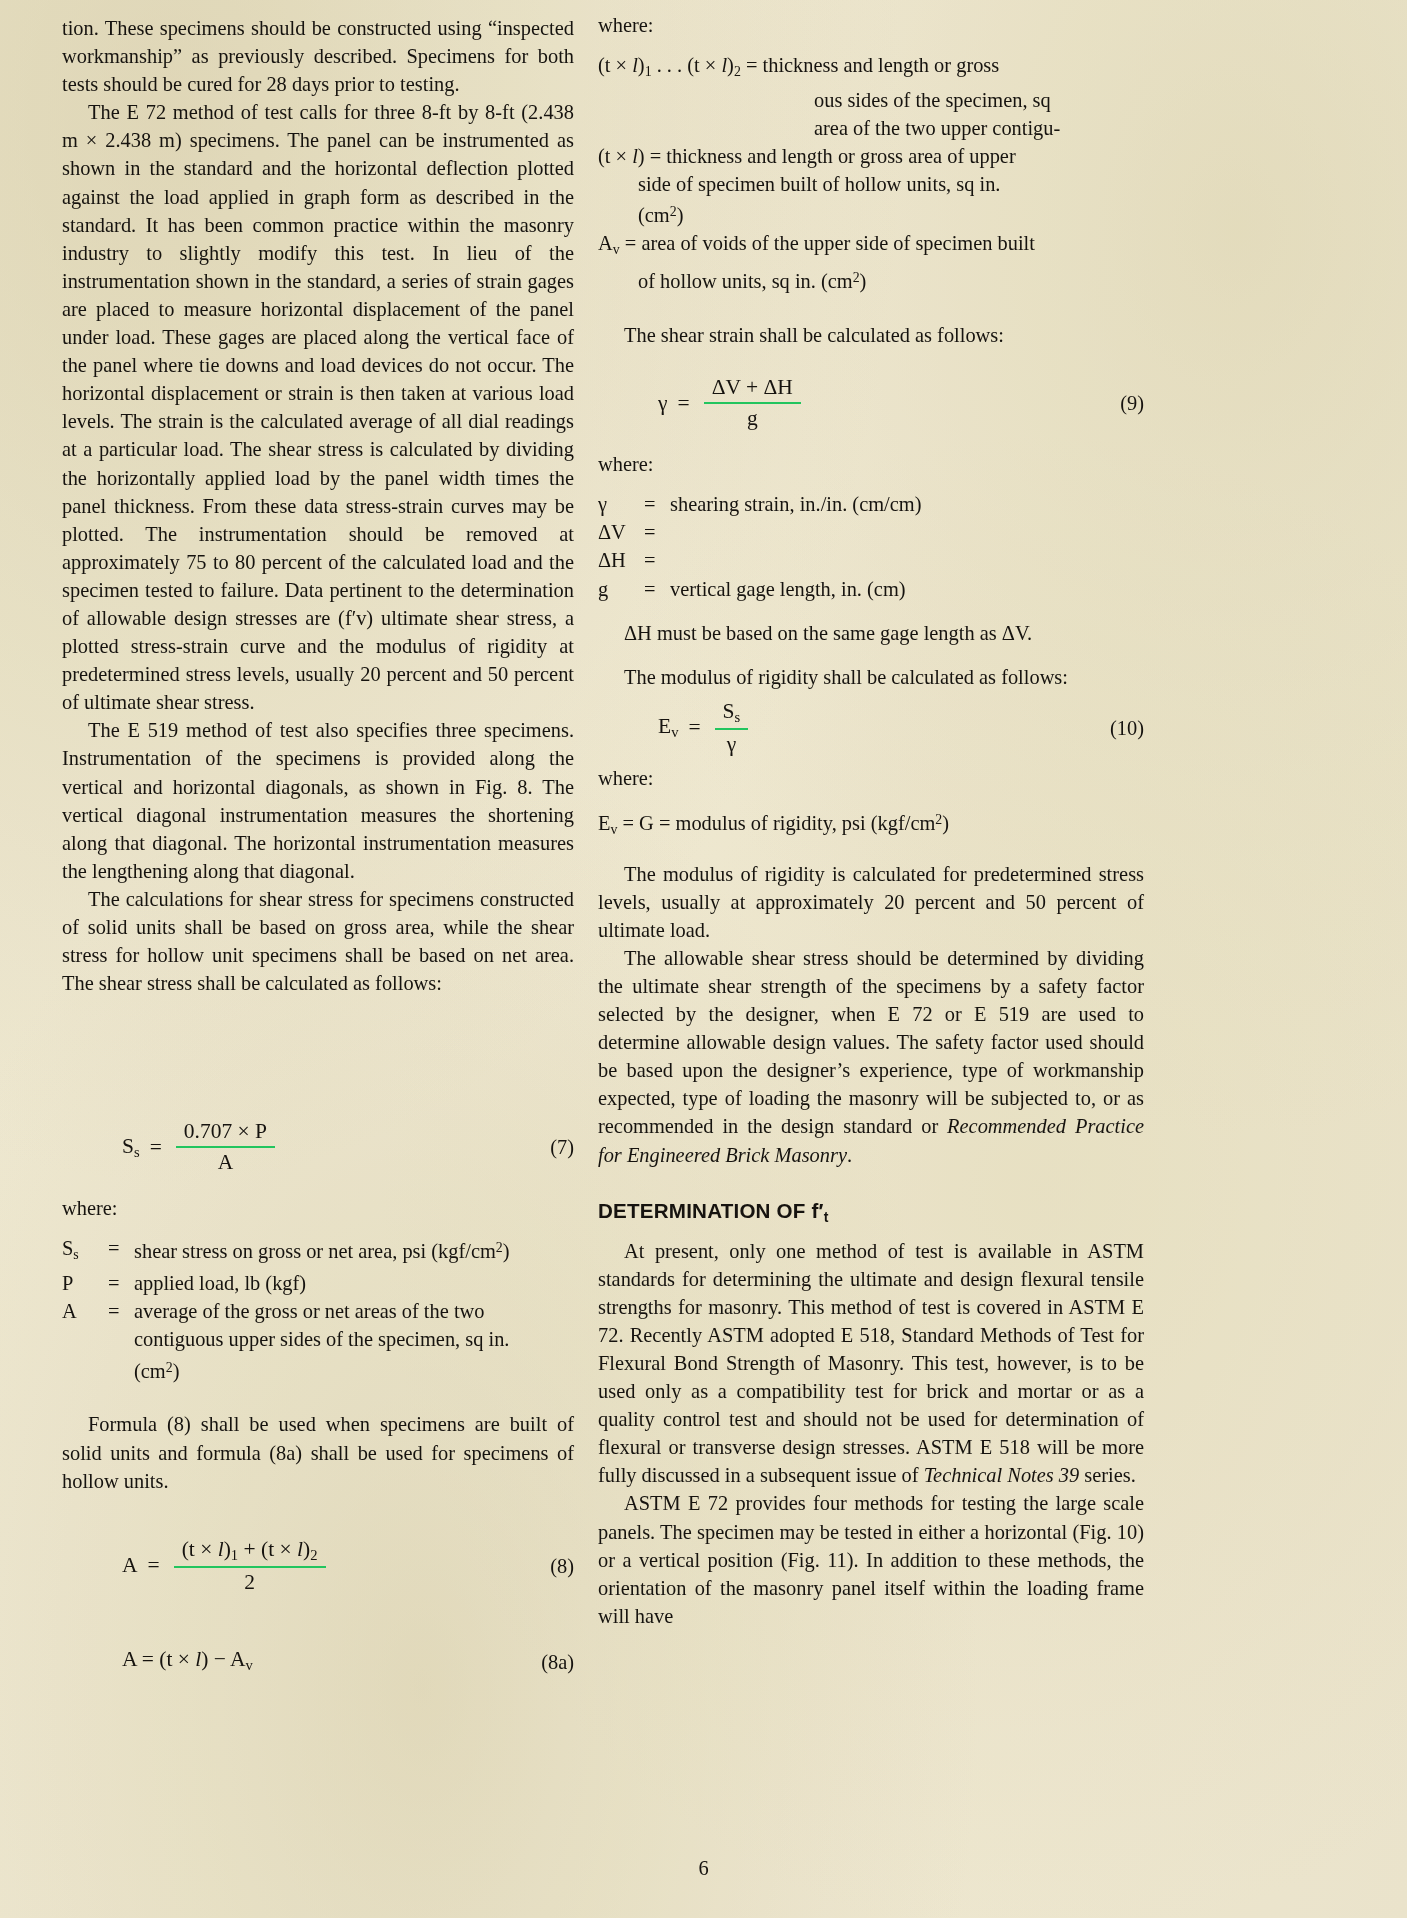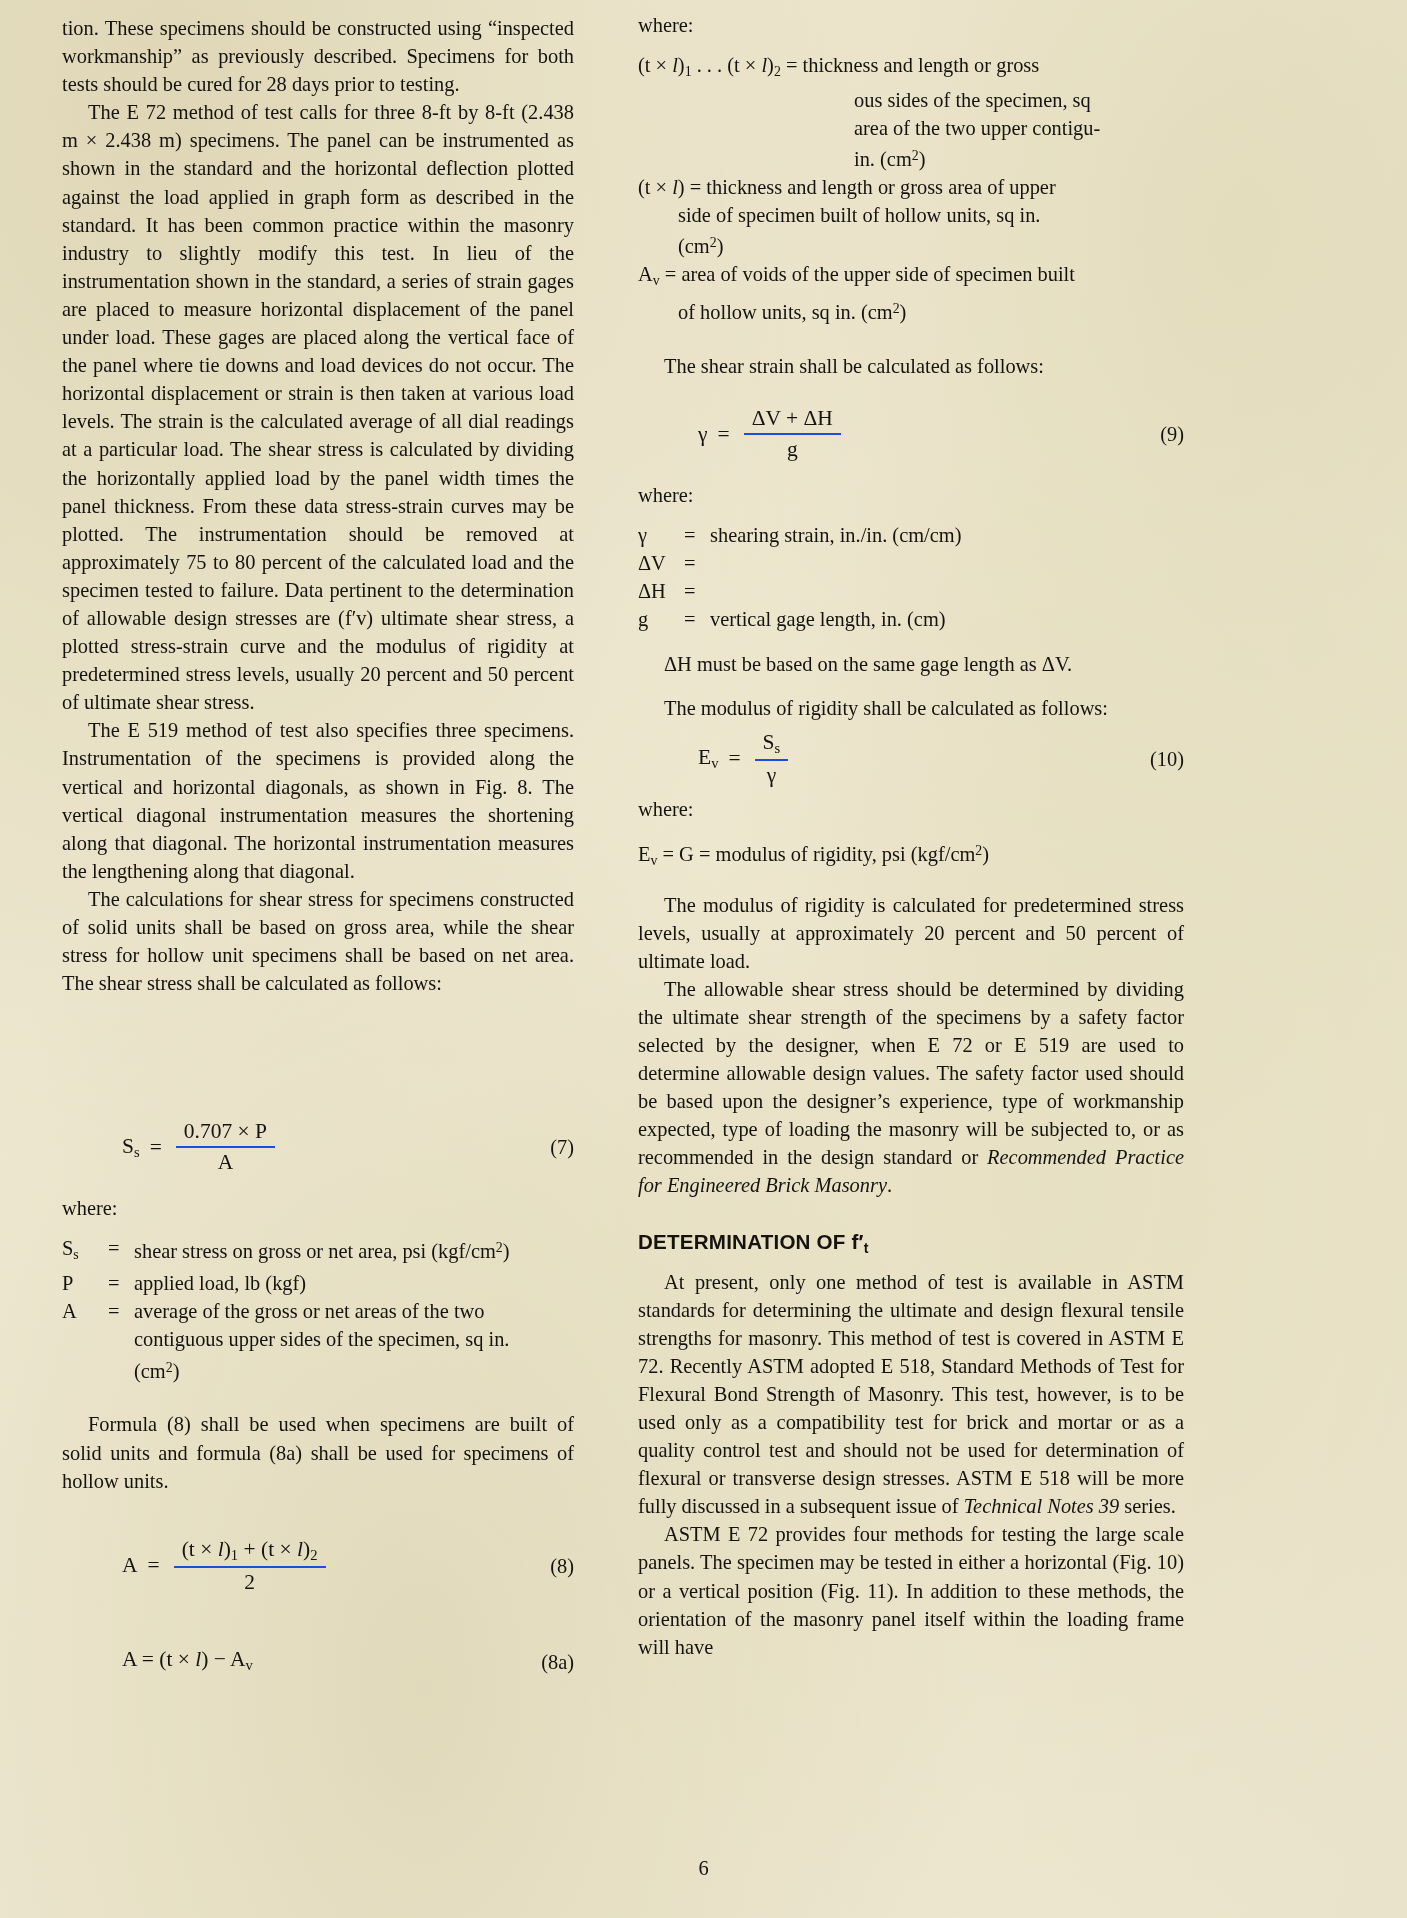--- a/index.html
+++ b/index.html
@@ -28,21 +28,21 @@
       radial-gradient(ellipse at 74% 62%, rgba(228,220,189,0.35) 0%, rgba(228,220,189,0) 45%),
       linear-gradient(100deg, rgba(246,243,230,1) 0%, rgba(249,246,235,1) 50%, rgba(243,239,225,1) 100%);
     mix-blend-mode: multiply;
   }
   .columns {
     position: absolute;
     left: 62px;
     top: 14px;
     width: 1283px;
     display: flex;
-    gap: 64px;
+    gap: 24px;
   }
   .col {
     width: 512px;
     flex: 0 0 512px;
   }
   .col-right { width: 546px; flex: 0 0 546px; }
 
   p {
     margin: 0;
     font-size: 20.4px;
@@ -69,21 +69,21 @@
   .eq-row .lhs { white-space: nowrap; }
   .frac {
     display: inline-flex;
     flex-direction: column;
     align-items: center;
     vertical-align: middle;
     margin: 0 4px;
   }
   .frac .num {
     padding: 0 8px 2px 8px;
-    border-bottom: 2px solid #1d4ed8;
+    border-bottom: 2px solid #22c55e;
     white-space: nowrap;
   }
   .frac .den {
     padding: 2px 8px 0 8px;
     white-space: nowrap;
   }
   .eq-num {
     position: absolute;
     right: 0;
     top: 50%;
@@ -230,21 +230,20 @@
     <div class="col col-right">
 
       <div class="where" style="margin-top:0">where:</div>
 
       <div class="deflist">
 
         <div class="hang">
           <span class="lead"><span>(t × </span><span class="ital">l</span><span>)</span><sub>1</sub><span> . . . (t × </span><span class="ital">l</span><span>)</span><sub>2</sub><span> = </span></span><span>thickness and length or gross</span>
           <span class="wrapindent">ous sides of the specimen, sq</span>
           <span class="wrapindent">area of the two upper contigu-</span>
-          <span class="wrapindent"><span>in. (cm</span><sup>2</sup><span>)</span></span>
         </div>
 
         <div class="hang">
           <span class="lead"><span>(t × </span><span class="ital">l</span><span>)</span><span> = </span></span><span>thickness and length or gross area of upper</span>
           <span class="wrapindent2">side of specimen built of hollow units, sq in.</span>
           <span class="wrapindent2"><span>(cm</span><sup>2</sup><span>)</span></span>
         </div>
 
         <div class="hang">
           <span class="lead"><span>A</span><sub>v</sub><span> = </span></span><span>area of voids of the upper side of specimen built</span>

